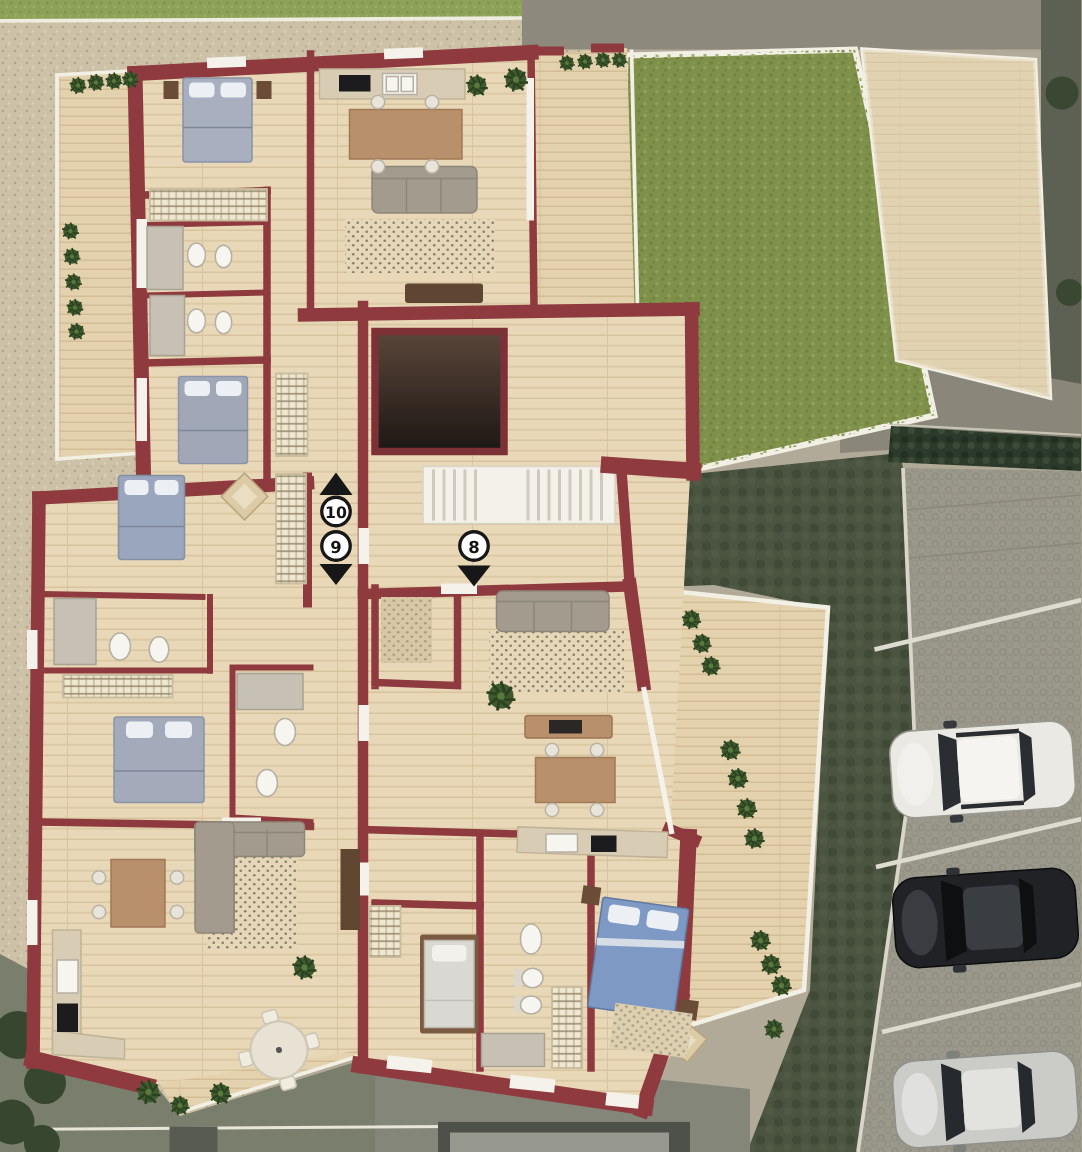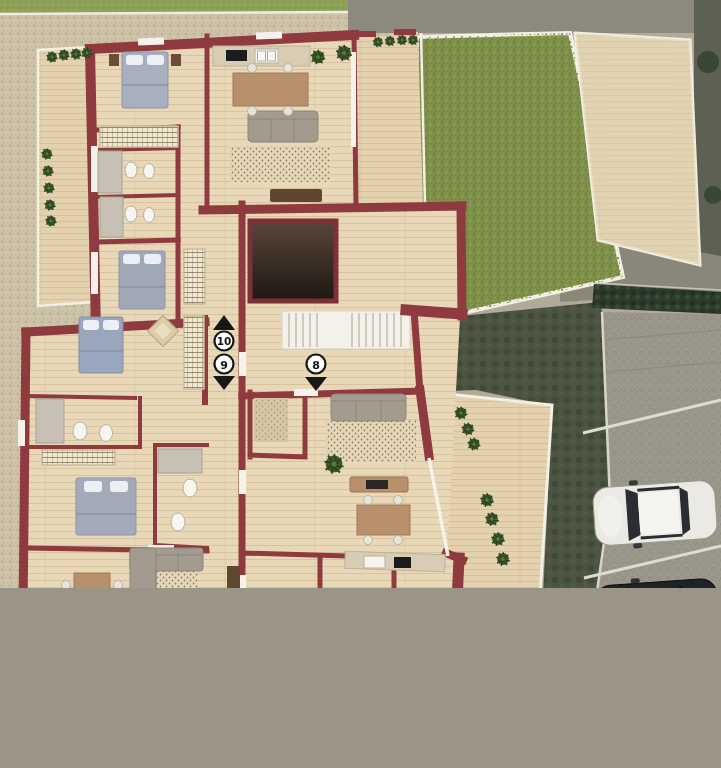--- a/index.html
+++ b/index.html
@@ -1,16 +1,16 @@
 <!DOCTYPE html>
 <html><head>
 <meta charset="utf-8">
 <style>
   html,body{margin:0;padding:0;background:#9b9588;}
-  .stage{position:relative;width:721px;height:588px;overflow:hidden;
+  .stage{position:relative;width:721px;height:768px;overflow:hidden;
          font-family:"DejaVu Sans", sans-serif;background:#b2aa98;}
   svg{position:absolute;inset:0;display:block;}
   text{font-family:"DejaVu Sans", sans-serif;font-weight:bold;fill:#141414;}
 </style>
 </head>
 <body>
 
 <div class="stage">
 <svg viewBox="0 0 721 768" width="721" height="768">
 <defs>

